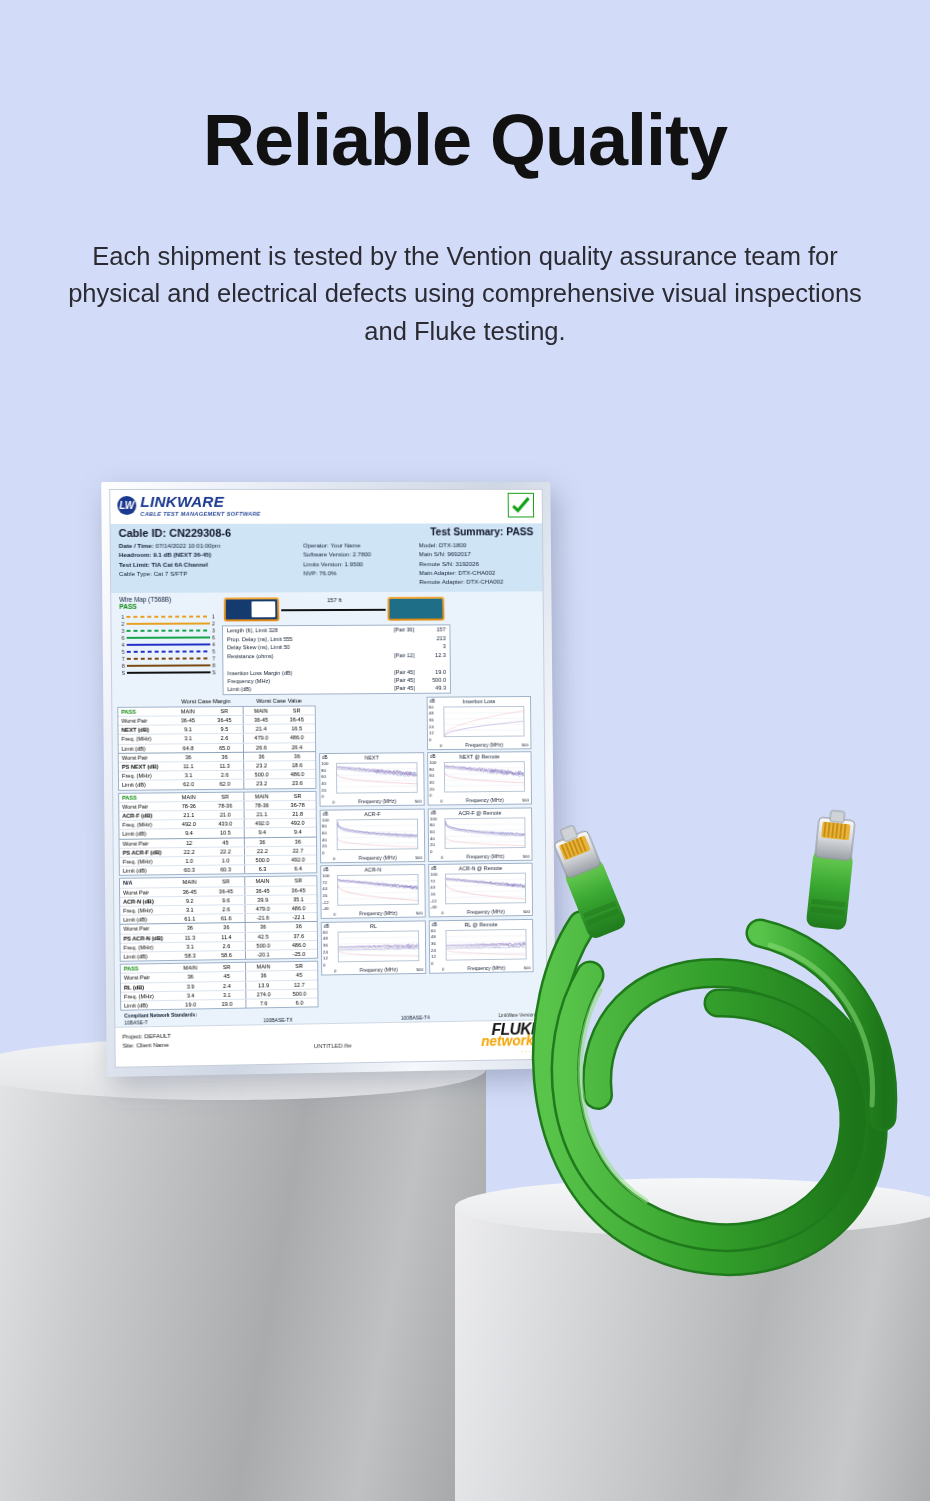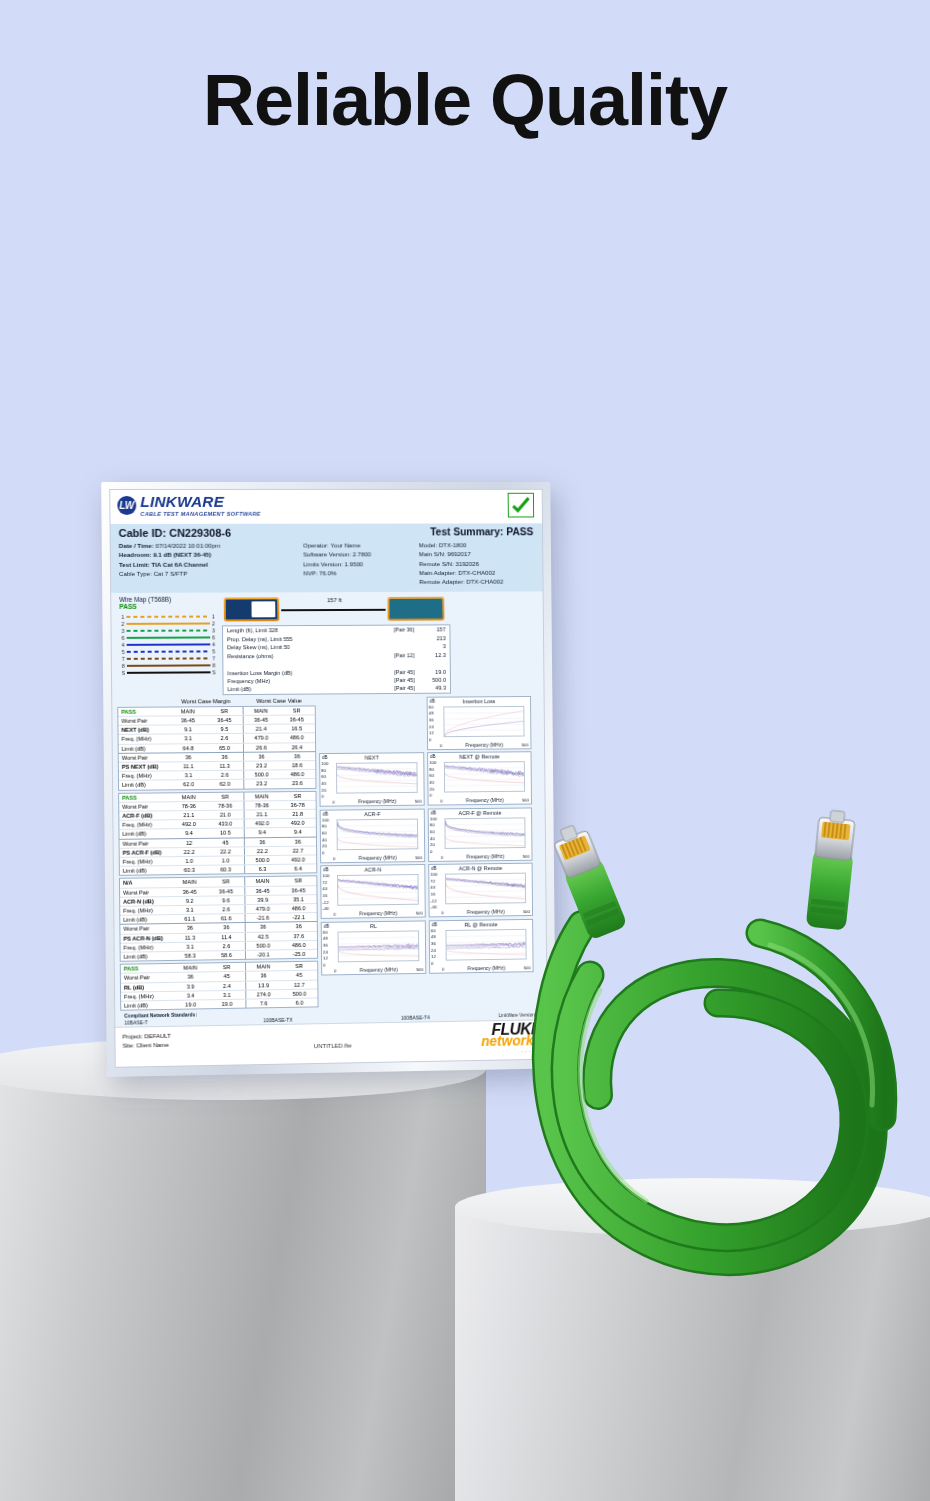--- a/index.html
+++ b/index.html
@@ -8,21 +8,21 @@
     font-family:"Liberation Sans", sans-serif;
     background:#d2dbf7;
     position:relative;
     overflow:hidden;
   }
 
   
   .hero { position:absolute; left:0; top:0; width:930px; text-align:center; }
   .hero-title {
     font-size:72px; font-weight:700; color:#111; letter-spacing:-1px;
-    margin-top:64px; line-height:1;
+    margin-top:104px; line-height:1;
   }
   .hero-sub {
     font-size:25.5px; color:#2b2b33; line-height:1.47;
     width:800px; margin:62px auto 0; font-weight:400;
   }
 
   
   .podium { position:absolute; }
   .podium-left {
     left:-34px; top:1068px; width:520px; height:440px;
@@ -169,20 +169,21 @@
 
 <div class="podium podium-left">
   <div class="top"></div>
 </div>
 <div class="podium podium-right">
   <div class="top"></div>
 </div>
 
 <div class="hero">
   <div class="hero-title">Reliable Quality</div>
+  <div class="hero-sub">Each shipment is tested by the Vention quality assurance team for physical and electrical defects using comprehensive visual inspections and Fluke testing.</div>
 </div>
 
 <div class="report-wrap">
  <div class="report-frame">
   <div class="report">
 
     <div class="lw-head">
       <div class="lw-logo">
         <div class="lw-badge">LW</div>
         <div>

